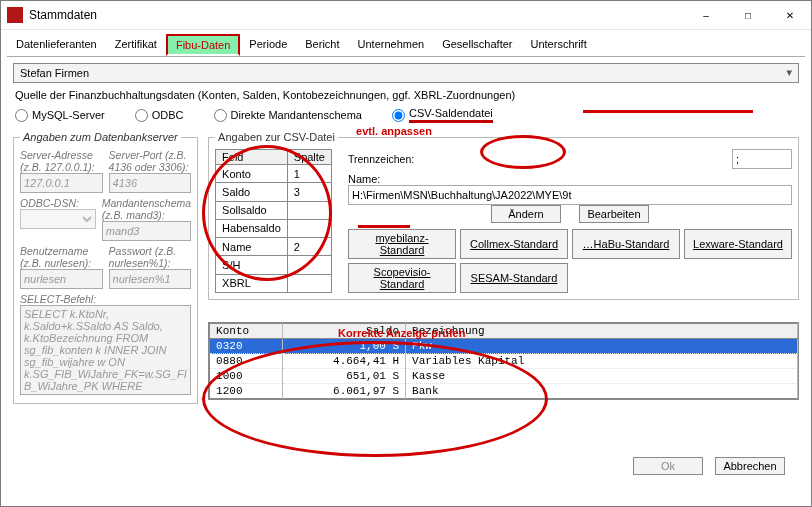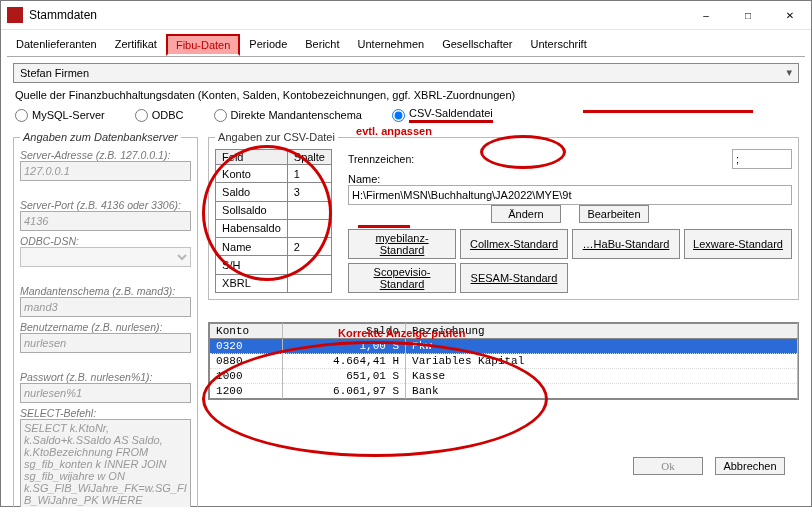--- a/index.html
+++ b/index.html
@@ -57,21 +57,21 @@
     border-bottom: none;
     color: #000;
     cursor: default;
   }
   .tab.active {
     border: 2px solid #c00000;
     border-bottom: 2px solid #fff;
     color: #c00000;
     position: relative;
     z-index: 2;
-    background: #fca5a5;
+    background: #86efac;
   }
   .tabpage {
     border-top: 1px solid #aaa;
     margin: 0 6px 6px 6px;
     padding: 6px;
     height: 420px;
     position: relative;
   }
   .dd-header {
     border: 1px solid #888;
@@ -108,21 +108,21 @@
     width: 100%;
     box-sizing: border-box;
     border: 1px solid #aaa;
     background: #fff;
     padding: 2px 3px;
     font: inherit;
     height: 20px;
   }
   .inp.dis, select.dis { background:#f3f3f3; color:#999; }
   textarea.inp { height: auto; resize: none; }
-  .row2 { display:flex; gap:18px;flex-direction:column; }
+  .row2 { display:flex; gap:6px; }
   .row2 > div { flex:1; }
   .cols {
     display:flex; gap:10px;
   }
   .left { width: 376px; font-style: italic; }
   .right { flex:1; position:relative; }
   .small-table {
     border:1px solid #888; border-collapse:collapse;
     font-size:11px;
   }
@@ -151,21 +151,21 @@
   .preview tbody tr td { border-bottom:1px dotted #ddd; }
   .preview .num { text-align:right; }
   .preview tr.sel td { background:#2a6bd8; color:#fff; }
   .annot { position:absolute; color:#d00000; font-weight:bold; pointer-events:none; z-index:20;}
   .ring { position:absolute; border:3px solid #d00000; border-radius:50%; pointer-events:none; z-index:20;}
   .under { position:absolute; border-bottom:3px solid #d00000; height:0; pointer-events:none; z-index:20;}
   .footer {
     position:absolute; right:20px; bottom:14px;
     display:flex; gap:12px;
   }
-  .okbtn { color:#888;font-family:Liberation Serif, serif; }
+  .okbtn { color:#888; }
   select::-ms-expand{display:none;}
 </style>
 </head>
 <body>
 
 <div class="window">
   <div class="titlebar">
     <div class="appicon"></div>
     <div class="title">Stammdaten</div>
     <div class="winbtn">–</div>

